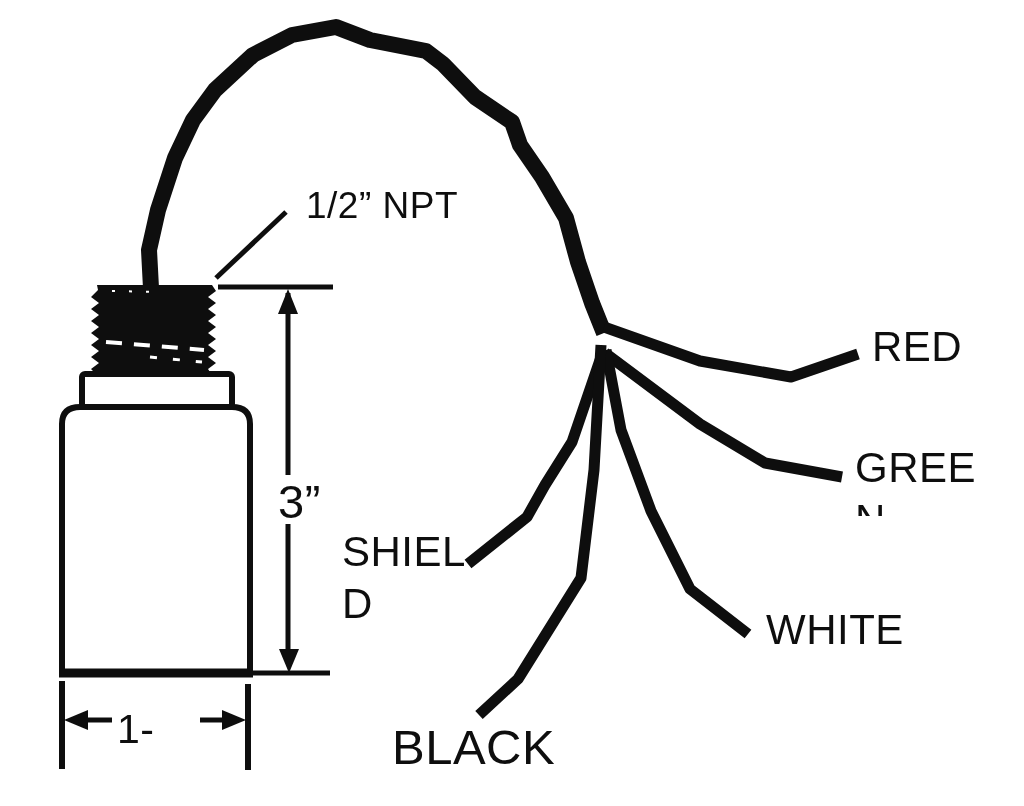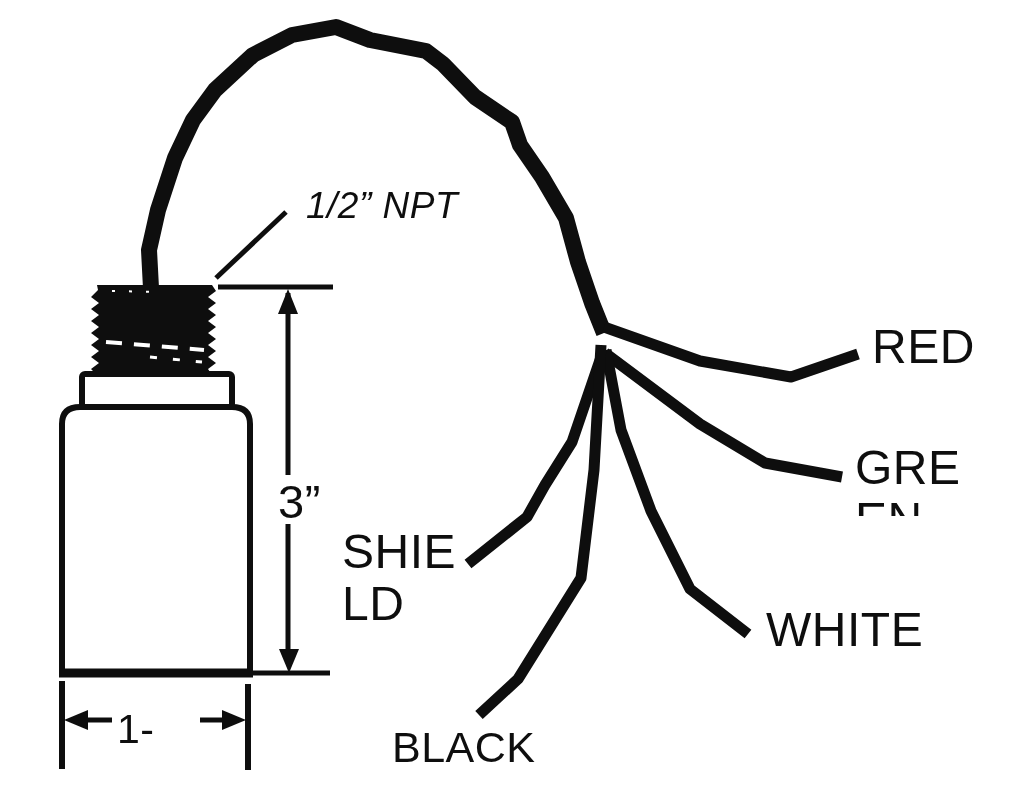--- a/index.html
+++ b/index.html
@@ -17,30 +17,30 @@
   }
   .diagram svg{position:absolute;left:0;top:0;}
   .ink-stroke{stroke:var(--ink);fill:none;}
   .ink-fill{fill:var(--ink);stroke:none;}
   .white-stroke{stroke:var(--bg);fill:none;}
   .body-fill{fill:var(--bg);stroke:var(--ink);}
   .label{
     position:absolute;
     white-space:pre;
     line-height:52px;
-    font-size:48px;
+    font-size:42px;
     letter-spacing:0.5px;
     color:var(--ink);
   }
   .label.wrap{white-space:normal;word-break:break-all;}
   .label.clipped{overflow:hidden;}
-  .npt-label{font-size:37px;line-height:51px;font-style:italic;}
+  .npt-label{font-size:37px;line-height:51px;}
   .dim3-label{font-size:47px;}
   .dim1-label{font-size:41px;}
-  .black-label{font-size:43px;}
+  .black-label{font-size:49px;}
 </style>
 </head>
 <body>
 
 <div class="diagram">
 
   <svg width="1024" height="806" viewBox="0 0 1024 806">
 
     <polyline class="ink-stroke" stroke-width="16" stroke-linejoin="round" points="151,288 149,250 158,210 175,158 193,120 215,90 253,55 292,35 336,27 370,40 426,51 443,64 475,97 512,122 520,145 542,177 566,218 578,262 592,303 604,333"></polyline>
 

